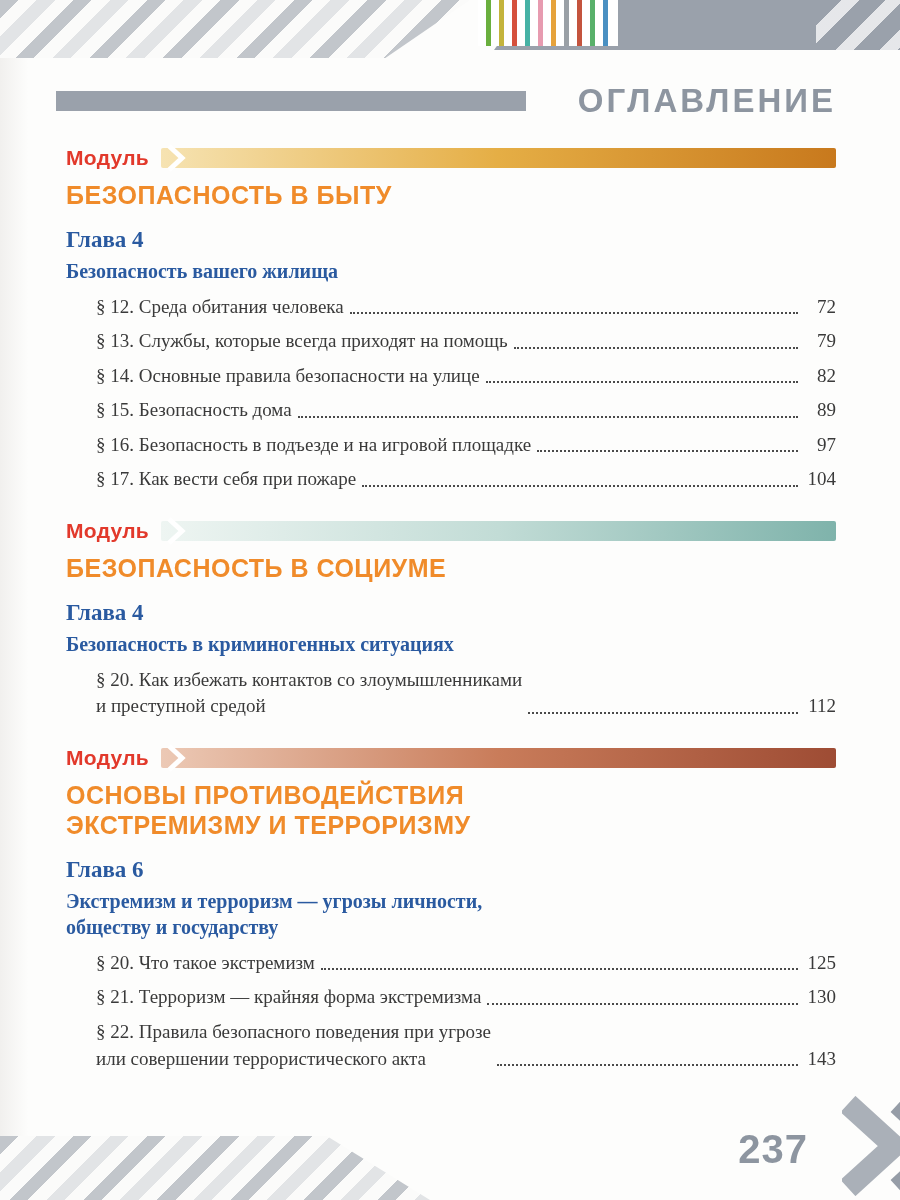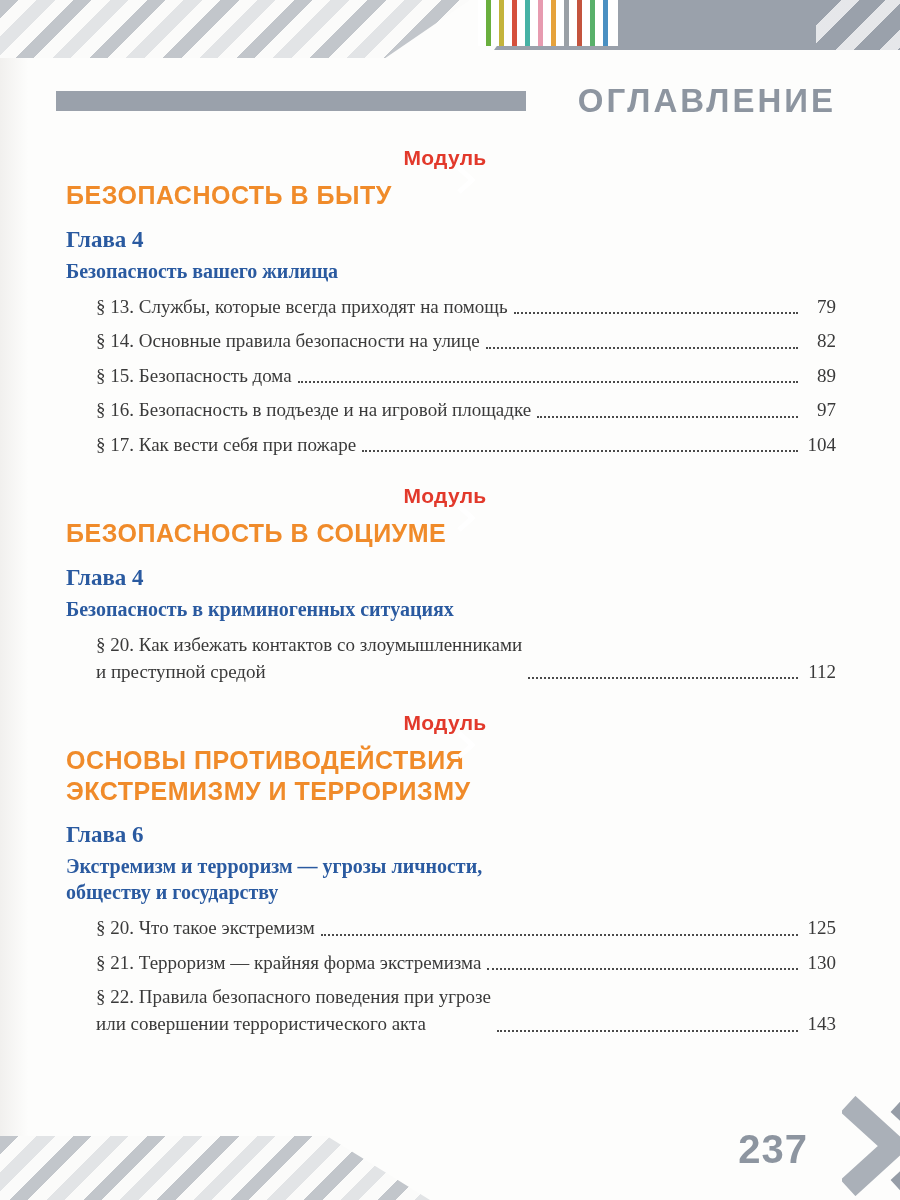--- a/index.html
+++ b/index.html
@@ -23,21 +23,21 @@
     display:flex;gap:8px;padding:0 8px;box-sizing:border-box;align-items:stretch;}
   .bstripe{flex:none;width:5px;height:100%;}
   
   .toc-header{display:flex;align-items:center;margin:82px 110px 0 10px;}
   .header-rule{flex:1;height:20px;background:#9aa1ab;margin-right:52px;}
   .toc-title{margin:0;font-family:"Liberation Sans",sans-serif;font-weight:bold;
     font-size:33px;letter-spacing:3px;color:#8d95a0;white-space:nowrap;}
   
   .content{margin:0 110px 0 20px;}
   .module{margin-top:26px;}
-  .module-head{display:flex;align-items:center;flex-direction:column;}
+  .module-head{display:flex;align-items:center;}
   .module-label{font-family:"Liberation Sans",sans-serif;font-weight:bold;font-size:21px;
     color:#e2392b;letter-spacing:.3px;margin-right:12px;}
   .module-bar{flex:1;height:20px;position:relative;border-radius:2px;background:#c8c8c8;}
   .bar-chevron{position:absolute;left:4px;top:-5px;}
   .module-title{margin:10px 0 0 0;font-family:"Liberation Sans",sans-serif;font-weight:bold;
     font-size:25px;line-height:1.22;letter-spacing:.5px;color:#f08b2a;white-space:pre-line;}
   .chapter-number{margin:16px 0 0 0;font-size:23px;font-weight:bold;color:#2a5aa0;}
   .chapter-title{margin:5px 0 0 0;font-size:20px;font-weight:bold;color:#2a5aa0;
     line-height:1.3;white-space:pre-line;}
   .entries{margin-top:10px;padding-left:30px;}
@@ -84,20 +84,25 @@
         <div class="module-bar" style="background: linear-gradient(90deg, rgb(246, 227, 178), rgb(229, 174, 69), rgb(200, 121, 29));">
           <svg class="bar-chevron" viewBox="0 0 22 30" width="22" height="30">
               <polyline points="4,3 17,15 4,27" fill="none" stroke="#ffffff" stroke-width="5" stroke-linejoin="miter"></polyline>
             </svg>
         </div>
       </div>
       <h2 class="module-title">БЕЗОПАСНОСТЬ В БЫТУ</h2>
       <h3 class="chapter-number">Глава 4</h3>
       <div class="chapter-title">Безопасность вашего жилища</div>
       <div class="entries">
+        <div class="entry">
+          <span class="entry-text">§ 12. Среда обитания человека</span>
+          <span class="dots"></span>
+          <span class="entry-page">72</span>
+        </div>
         <div class="entry">
           <span class="entry-text">§ 13. Службы, которые всегда приходят на помощь</span>
           <span class="dots"></span>
           <span class="entry-page">79</span>
         </div>
         <div class="entry">
           <span class="entry-text">§ 14. Основные правила безопасности на улице</span>
           <span class="dots"></span>
           <span class="entry-page">82</span>
         </div>

